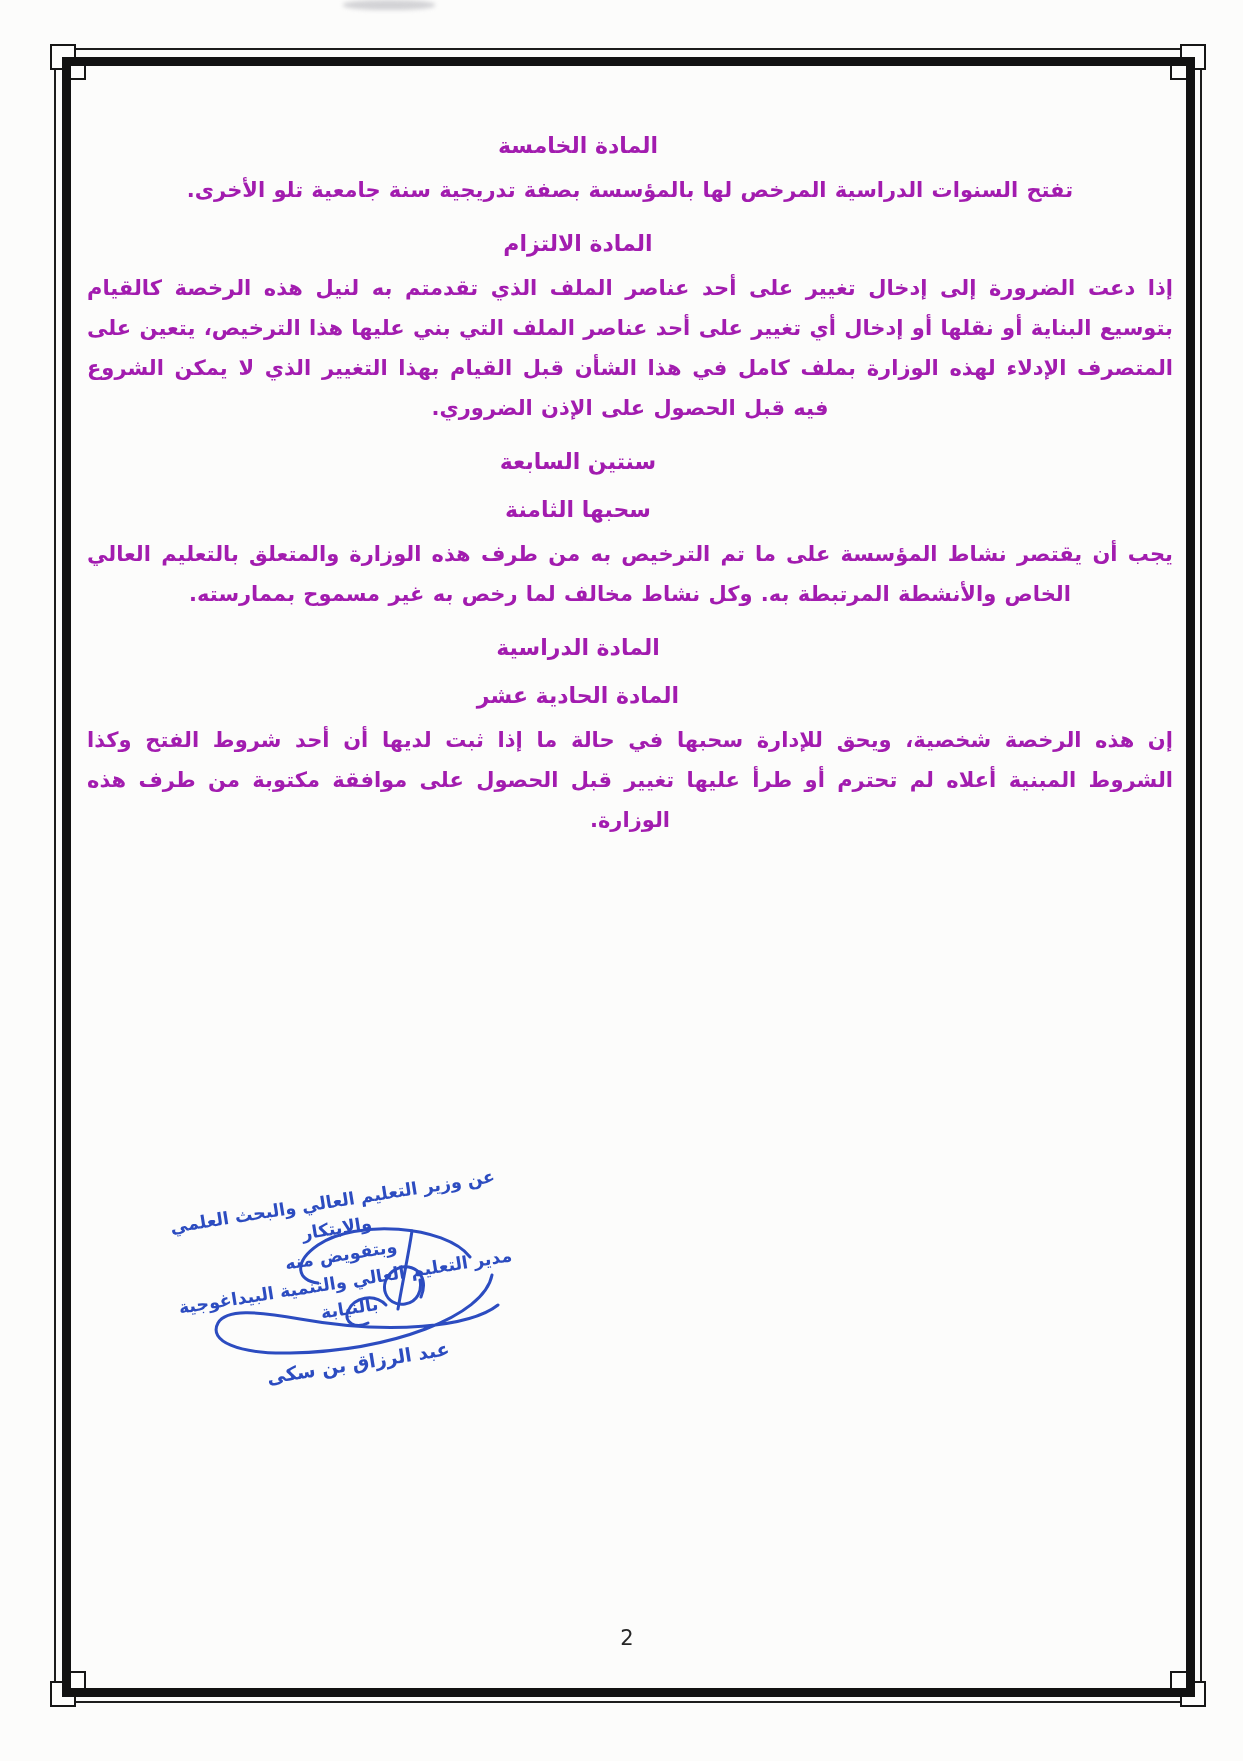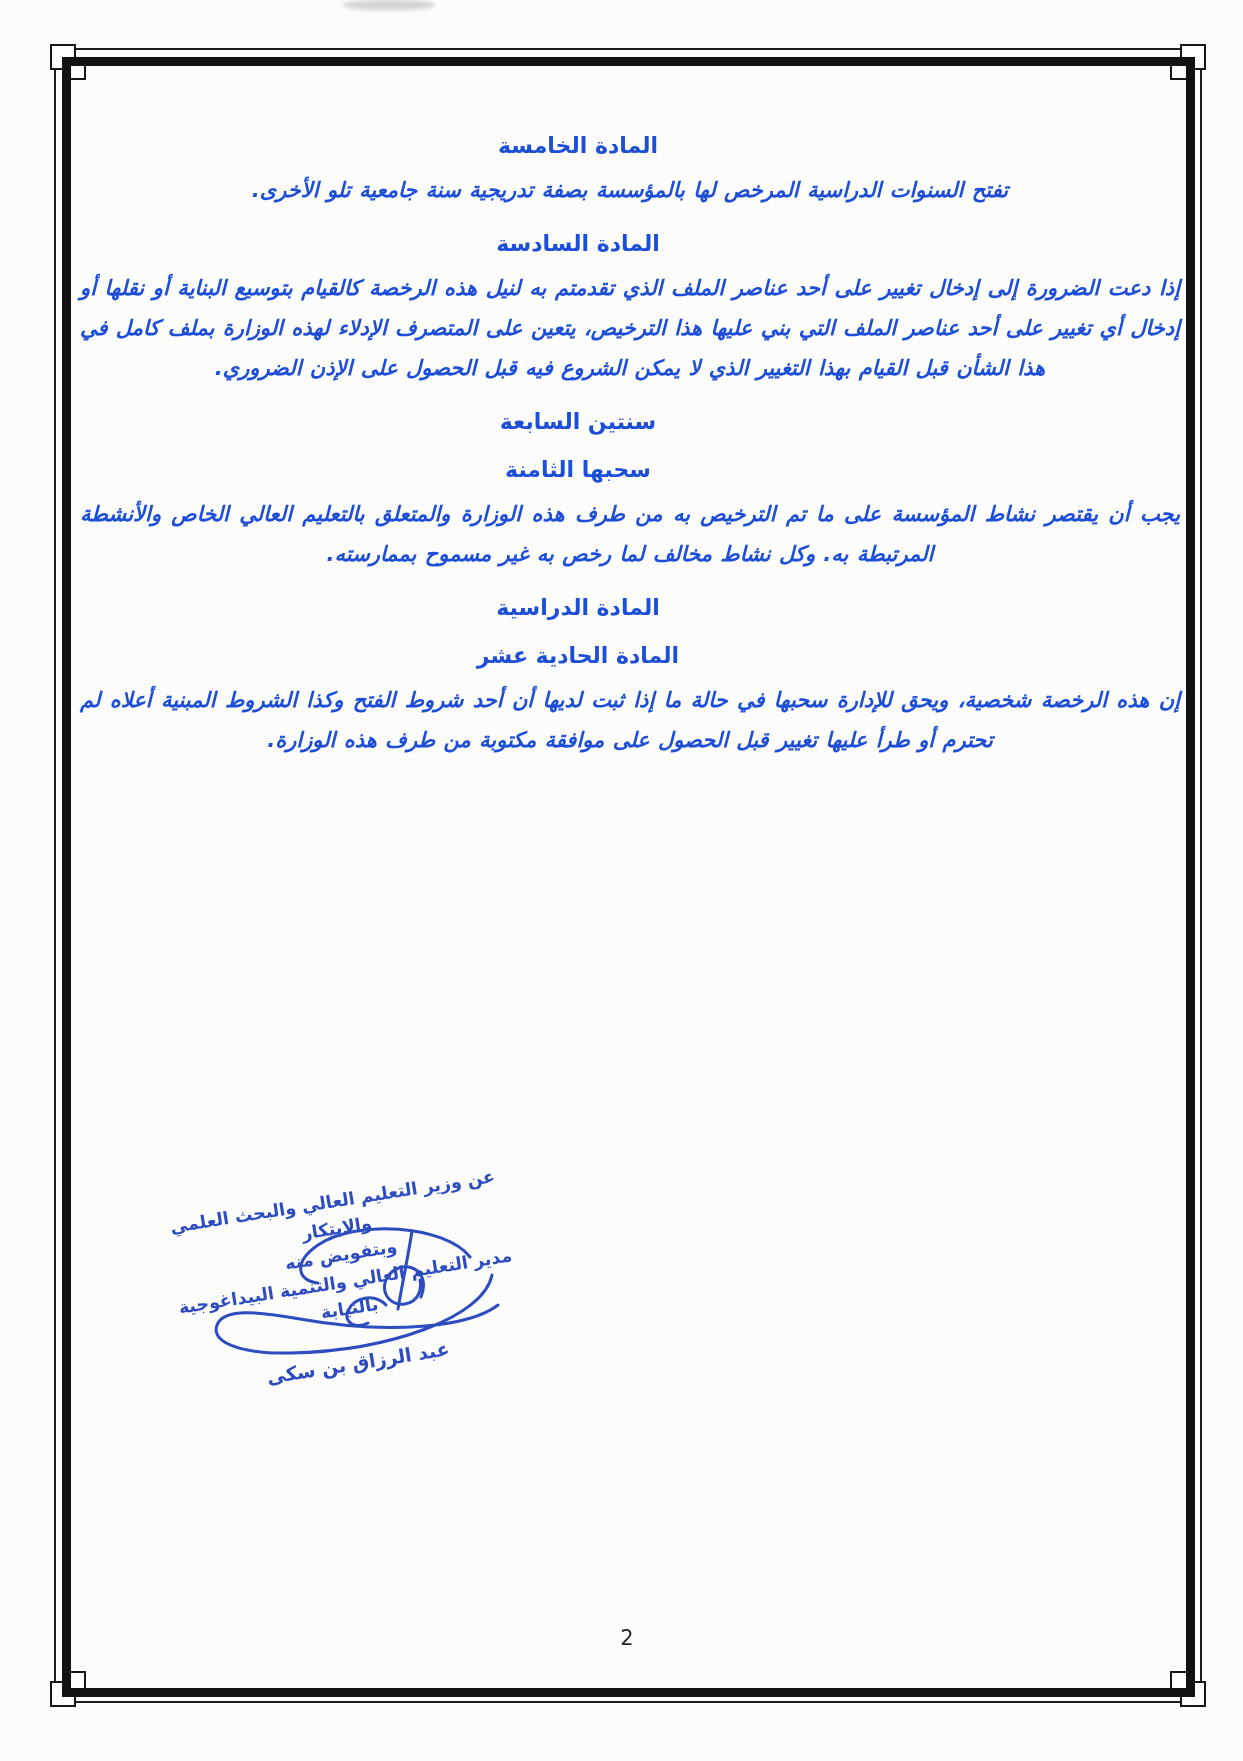--- a/index.html
+++ b/index.html
@@ -40,24 +40,23 @@
     position:absolute;left:80px;top:112px;width:1100px;
     direction:rtl;
     color:#1b1b1b;
   }
   .article h3{
     font-size:22px;font-weight:700;line-height:28px;
     margin:20px 0 10px 0;text-align:center;
     transform:translateX(-52px);
   }
   .article p{
-    margin:0;font-size:21px;font-weight:700;line-height:40px;
+    margin:7px;font-size:21px;font-weight:700;line-height:40px;
     text-align:justify;text-align-last:center;
     word-spacing:1px;
-    font-style:italic;
   }
 
   
   .stamp{
     position:absolute;left:158px;top:1182px;width:368px;
     direction:rtl;text-align:center;
     font-weight:700;
     transform:rotate(-9deg);
     transform-origin:60% 40%;
   }
@@ -95,28 +94,28 @@
   <div class="patch" style="left:62px;top:57px;width:9px;height:34px"></div>
   <div class="patch" style="left:1161px;top:57px;width:34px;height:9px"></div>
   <div class="patch" style="left:1186px;top:57px;width:9px;height:34px"></div>
   <div class="patch" style="left:62px;top:1688px;width:34px;height:9px"></div>
   <div class="patch" style="left:62px;top:1663px;width:9px;height:34px"></div>
   <div class="patch" style="left:1161px;top:1688px;width:34px;height:9px"></div>
   <div class="patch" style="left:1186px;top:1663px;width:9px;height:34px"></div>
 
   <div class="smudge"></div>
 
-  <div class="content" style="color: #1d4ed8;">
+  <div class="content" style="color: #a21caf;">
     <div class="article">
       <h3>المادة الخامسة</h3>
       <p>تفتح السنوات الدراسية المرخص لها بالمؤسسة بصفة تدريجية سنة جامعية تلو الأخرى.</p>
     </div>
 
     <div class="article">
-      <h3>المادة السادسة</h3>
+      <h3>المادة الالتزام</h3>
       <p>إذا دعت الضرورة إلى إدخال تغيير على أحد عناصر الملف الذي تقدمتم به لنيل هذه الرخصة كالقيام بتوسيع البناية أو نقلها أو إدخال أي تغيير على أحد عناصر الملف التي بني عليها هذا الترخيص، يتعين على المتصرف الإدلاء لهذه الوزارة بملف كامل في هذا الشأن قبل القيام بهذا التغيير الذي لا يمكن الشروع فيه قبل الحصول على الإذن الضروري.</p>
     </div>
 
     <div class="article">
       <h3>سنتين السابعة</h3>
     </div>
 
     <div class="article">
       <h3>سحبها الثامنة</h3>
       <p>يجب أن يقتصر نشاط المؤسسة على ما تم الترخيص به من طرف هذه الوزارة والمتعلق بالتعليم العالي الخاص والأنشطة المرتبطة به. وكل نشاط مخالف لما رخص به غير مسموح بممارسته.</p>

